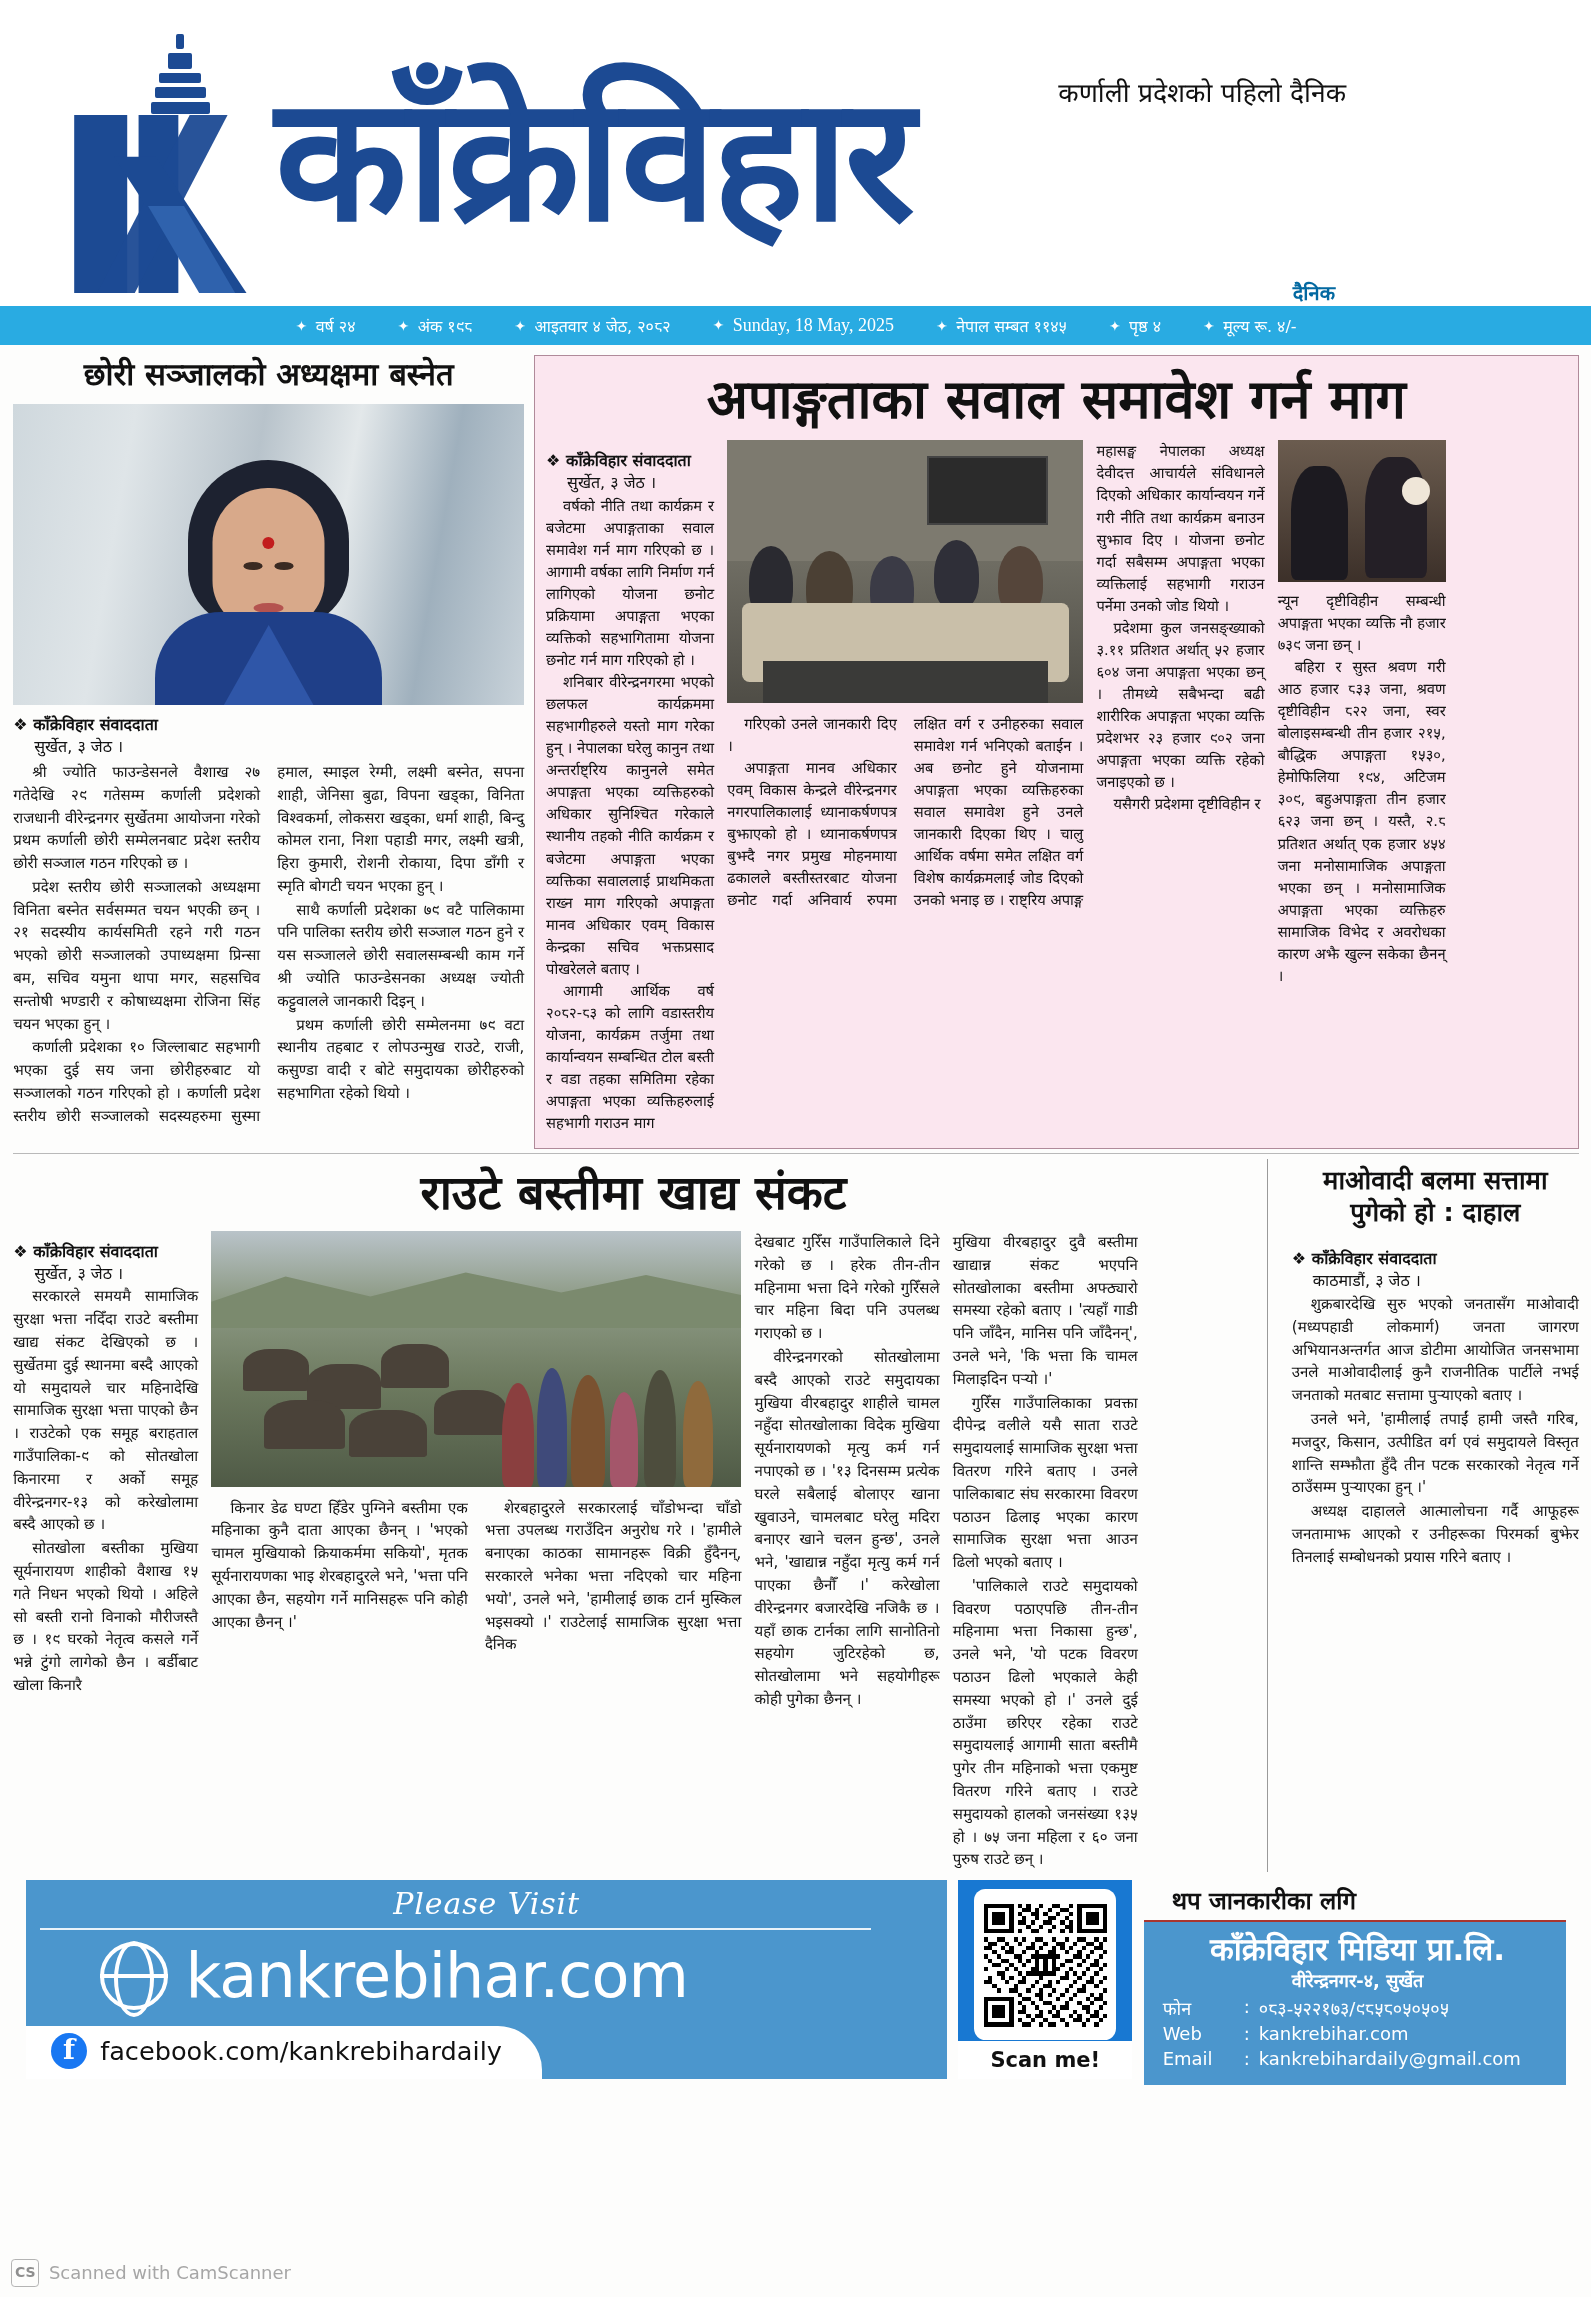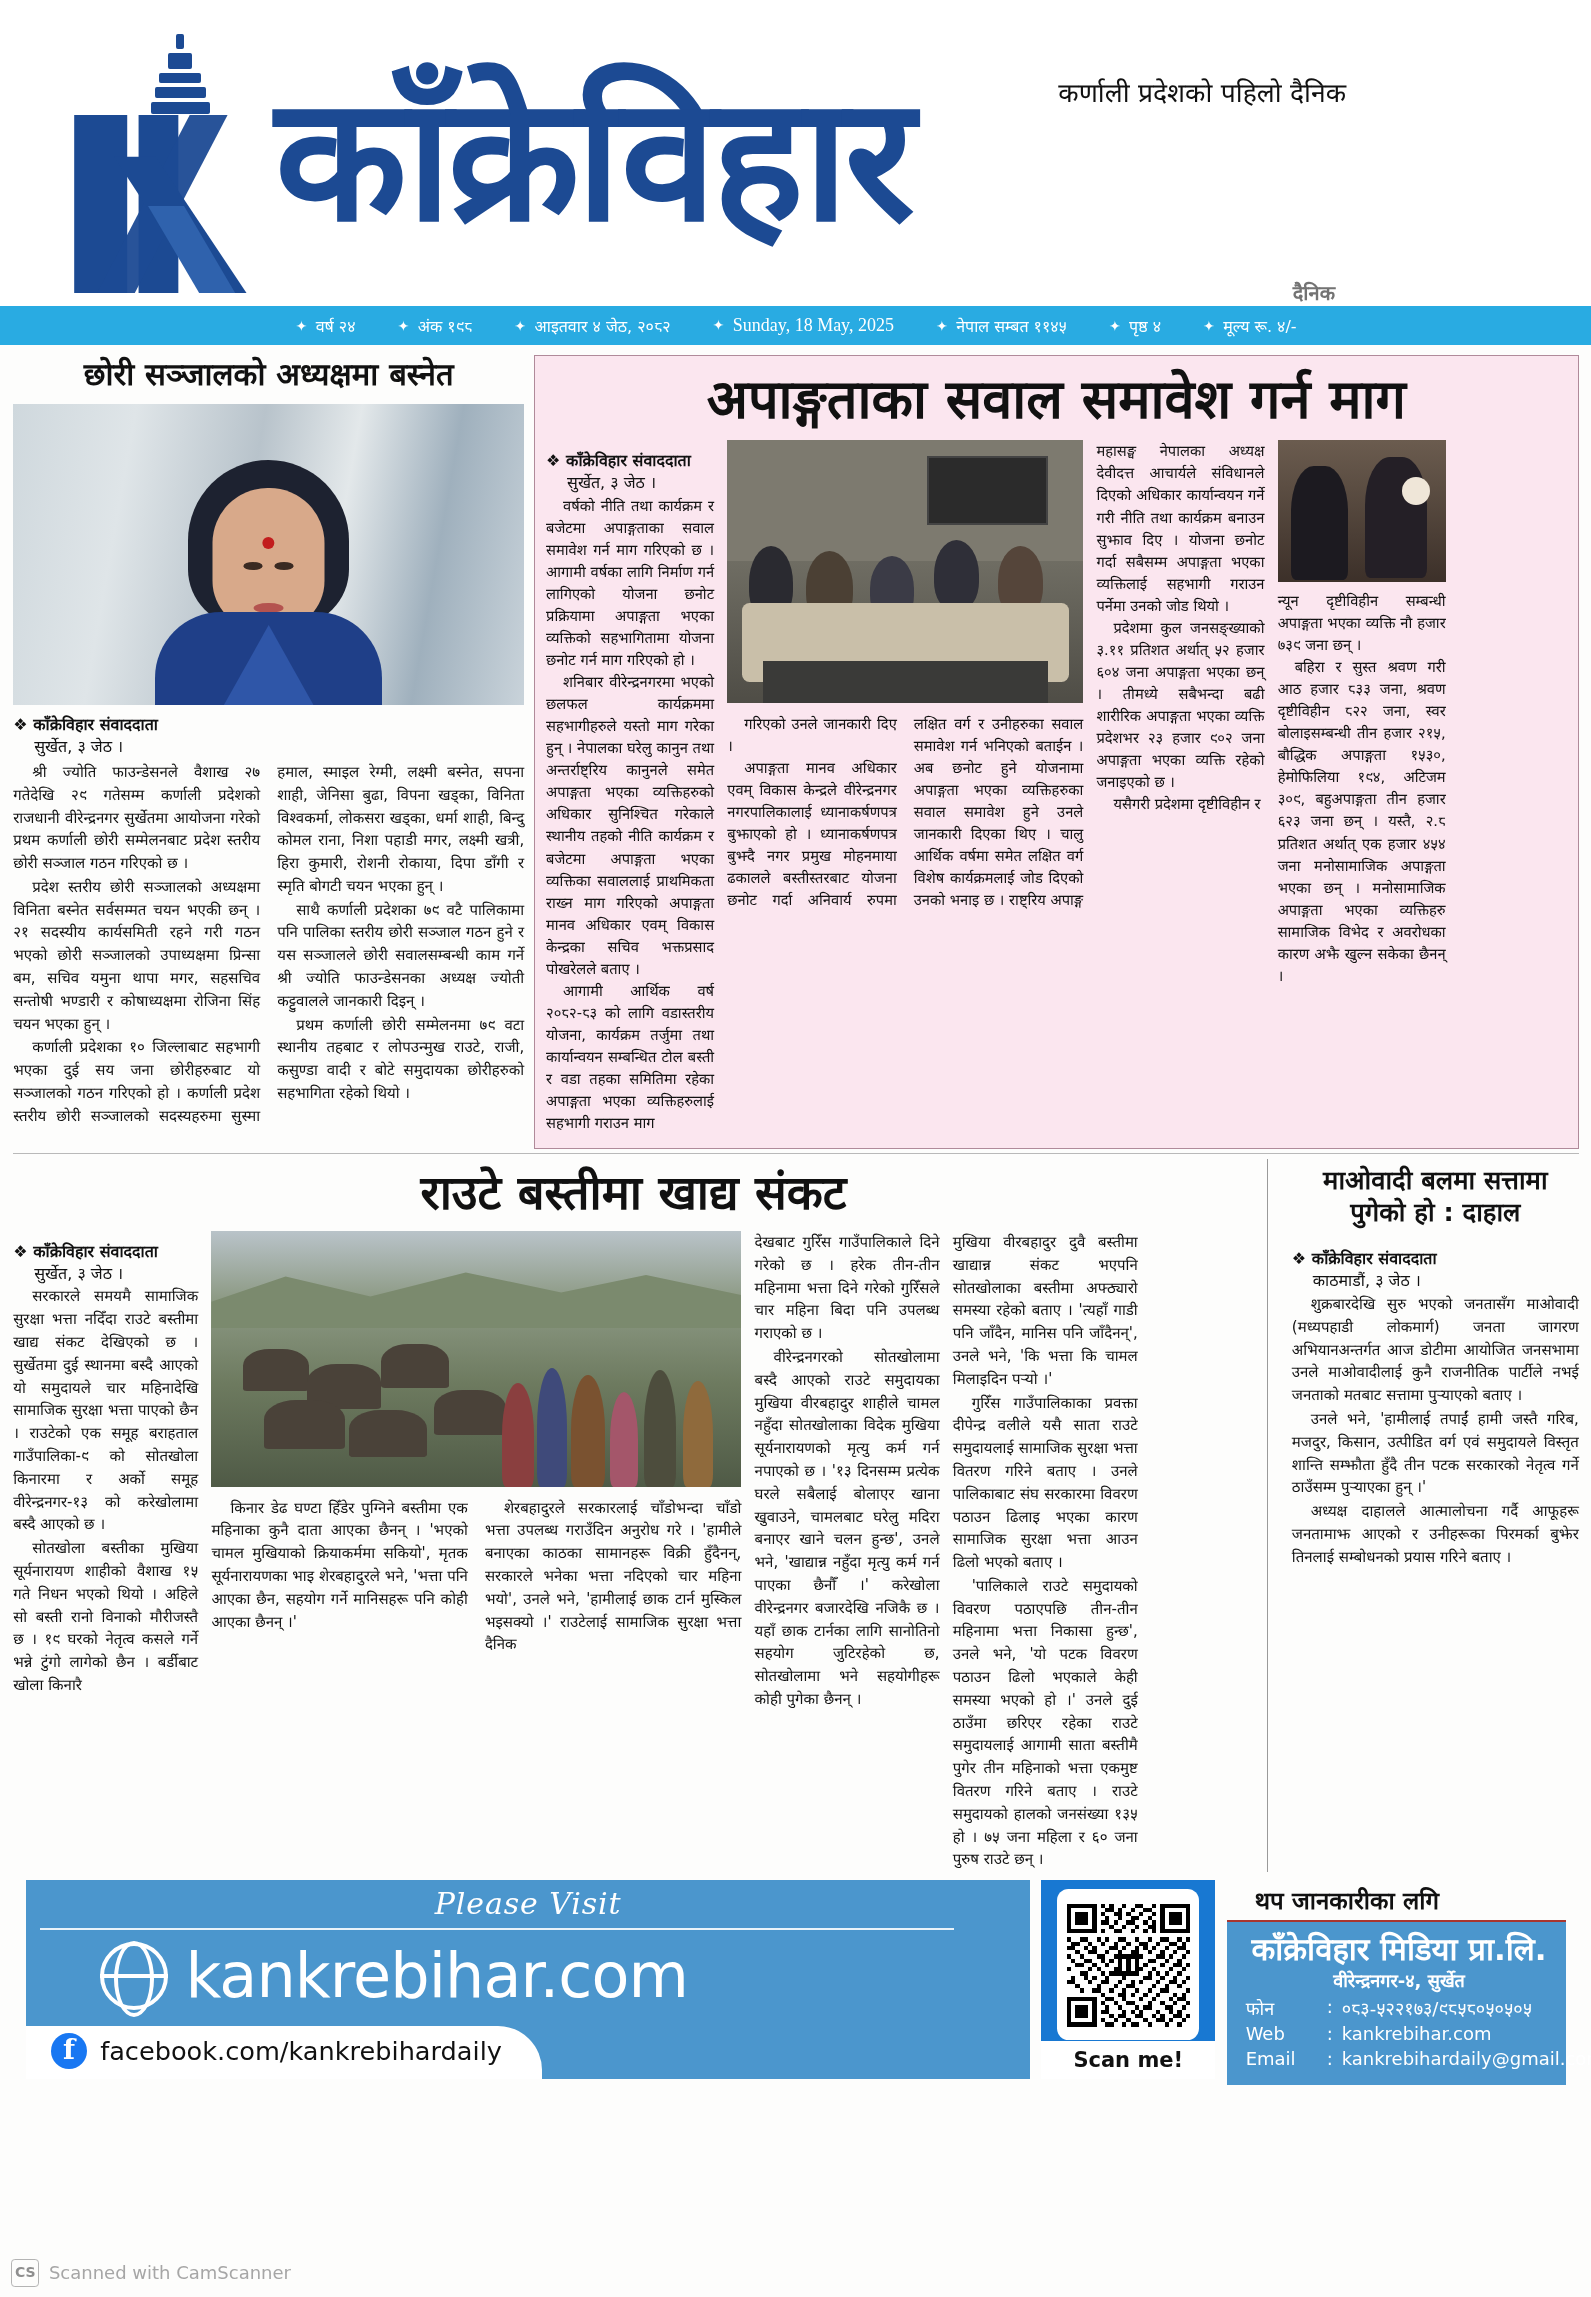--- a/index.html
+++ b/index.html
@@ -84,21 +84,21 @@
     white-space: nowrap;
     text-align: right;
   }
   .tagline-bottom {
     position: absolute;
     right: 28px;
     top: 254px;
     font-family: "DejaVu Sans", sans-serif;
     font-size: 20px;
     font-weight: bold;
-    color: #737373;
+    color: #0369a1;
   }
 
   
   .infobar {
     height: 40px;
     background: #29abe2;
     color: #ffffff;
     display: flex;
     align-items: center;
     justify-content: center;
@@ -391,21 +391,21 @@
     width: 142px; height: 151px; background: #ffffff; border-radius: 11.4px;
     padding: 9.5px;
   }
   .qr-code { width: 100%; height: 100%; }
   .scan-ribbon {
     position: absolute; left: 0; bottom: 0; width: 100%; height: 38px;
     background: #ffffff; display: flex; align-items: center; justify-content: center;
     font-family: "DejaVu Sans", sans-serif; font-size: 21px; font-weight: bold; color: #111;
   }
 
-  .contact-box { width: 339px; flex: none; }
+  .contact-box { width: 422px; flex: none; }
   .contact-head {
     font-family: "DejaVu Sans", sans-serif;
     font-size: 24px; font-weight: bold; color: #111;
     padding: 3.8px 0 3.8px 28px;
     border-bottom: 2.8px solid #a8362f;
   }
   .contact-body {
     background: #4b96cd; color: #ffffff;
     padding: 9.5px 13.2px 11.4px 19px;
     height: 163px;

